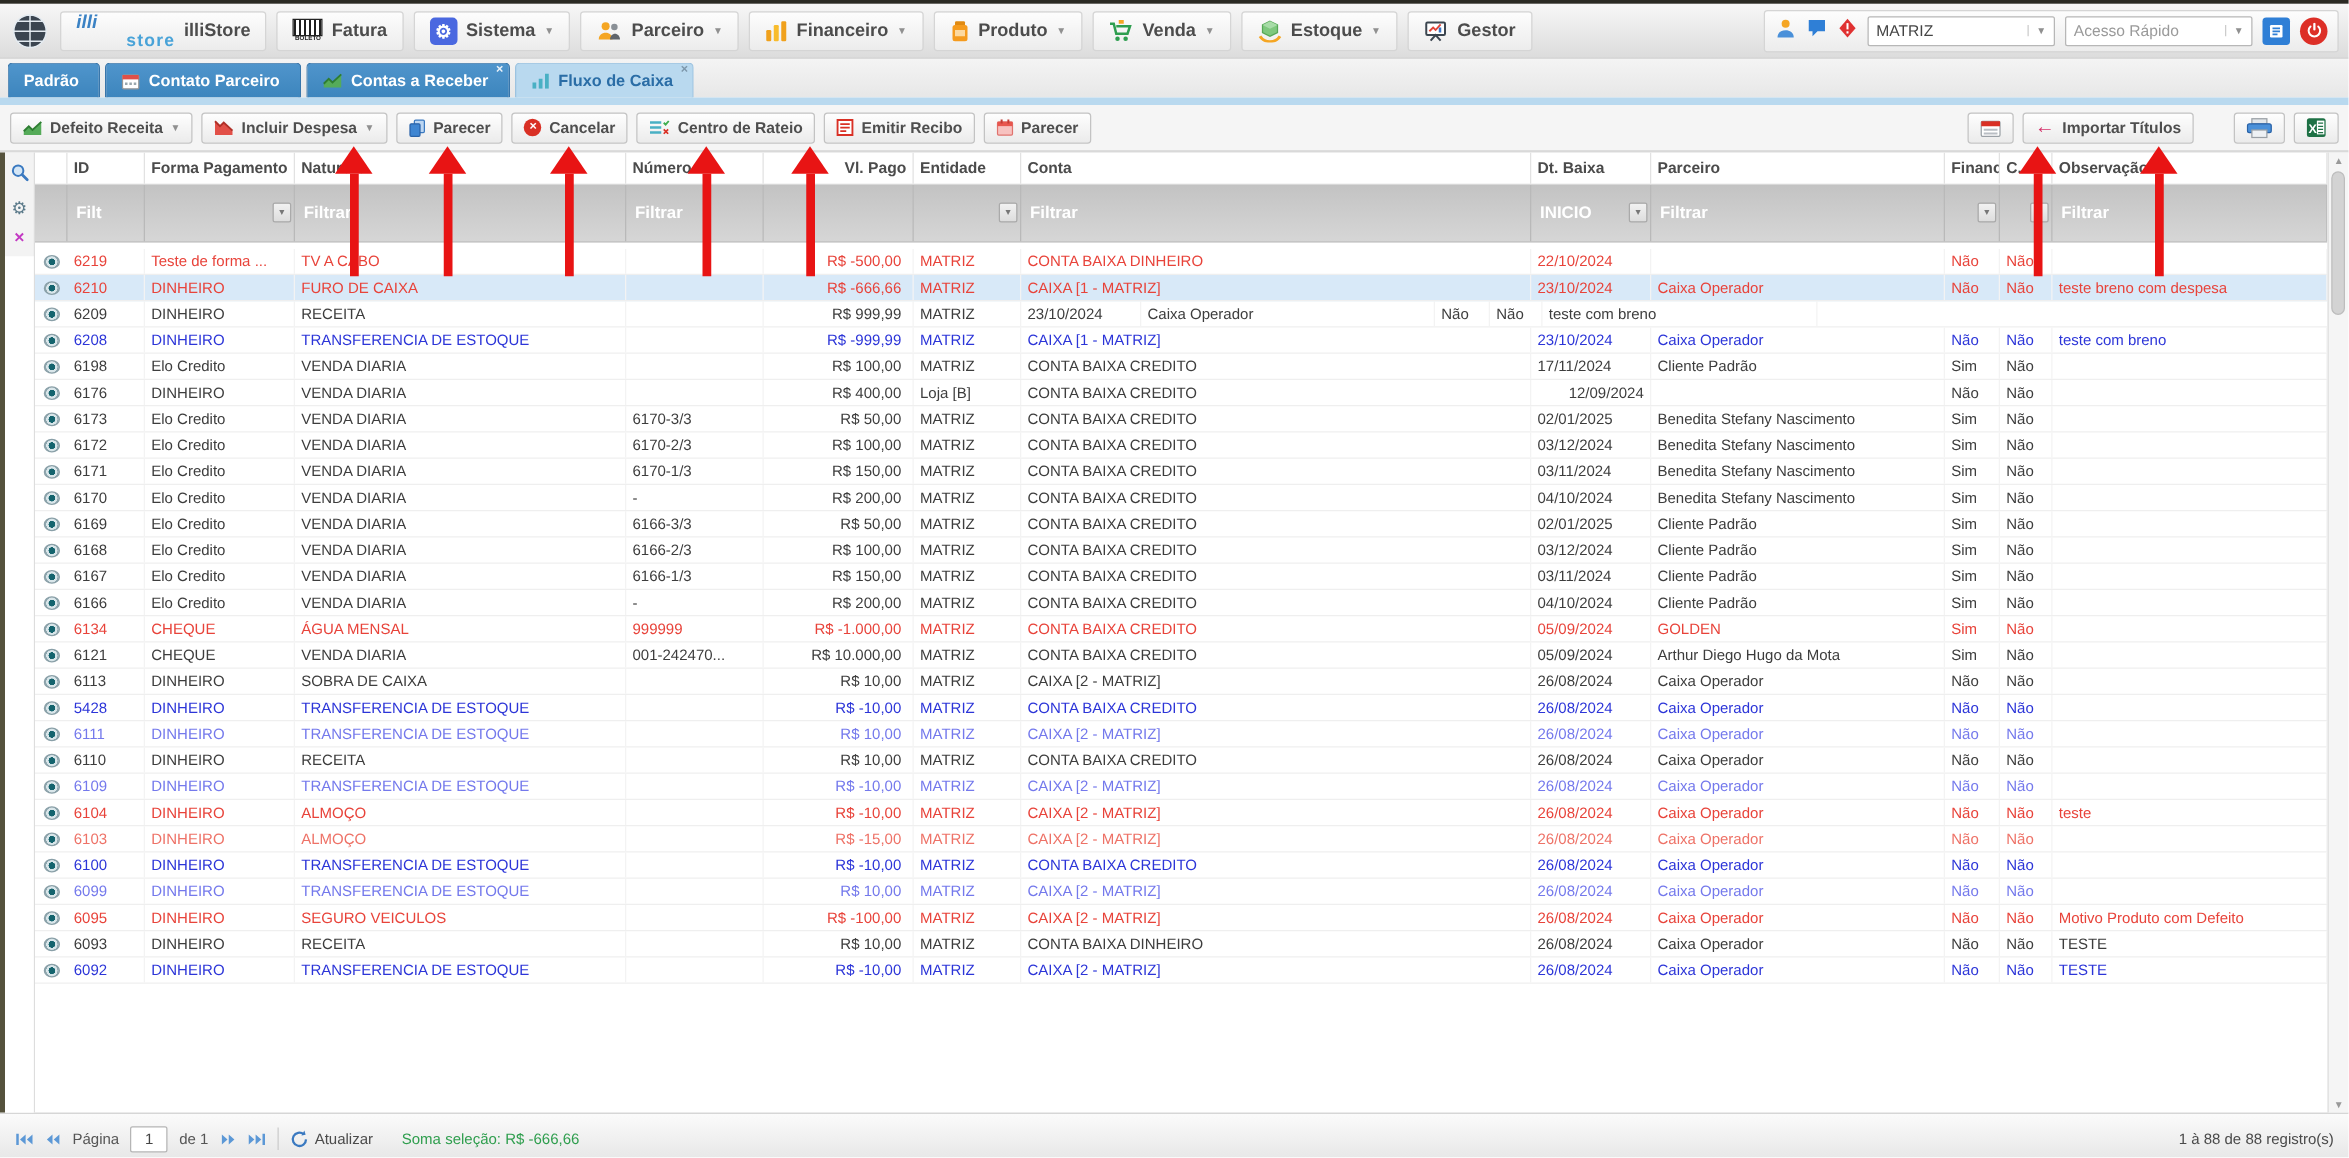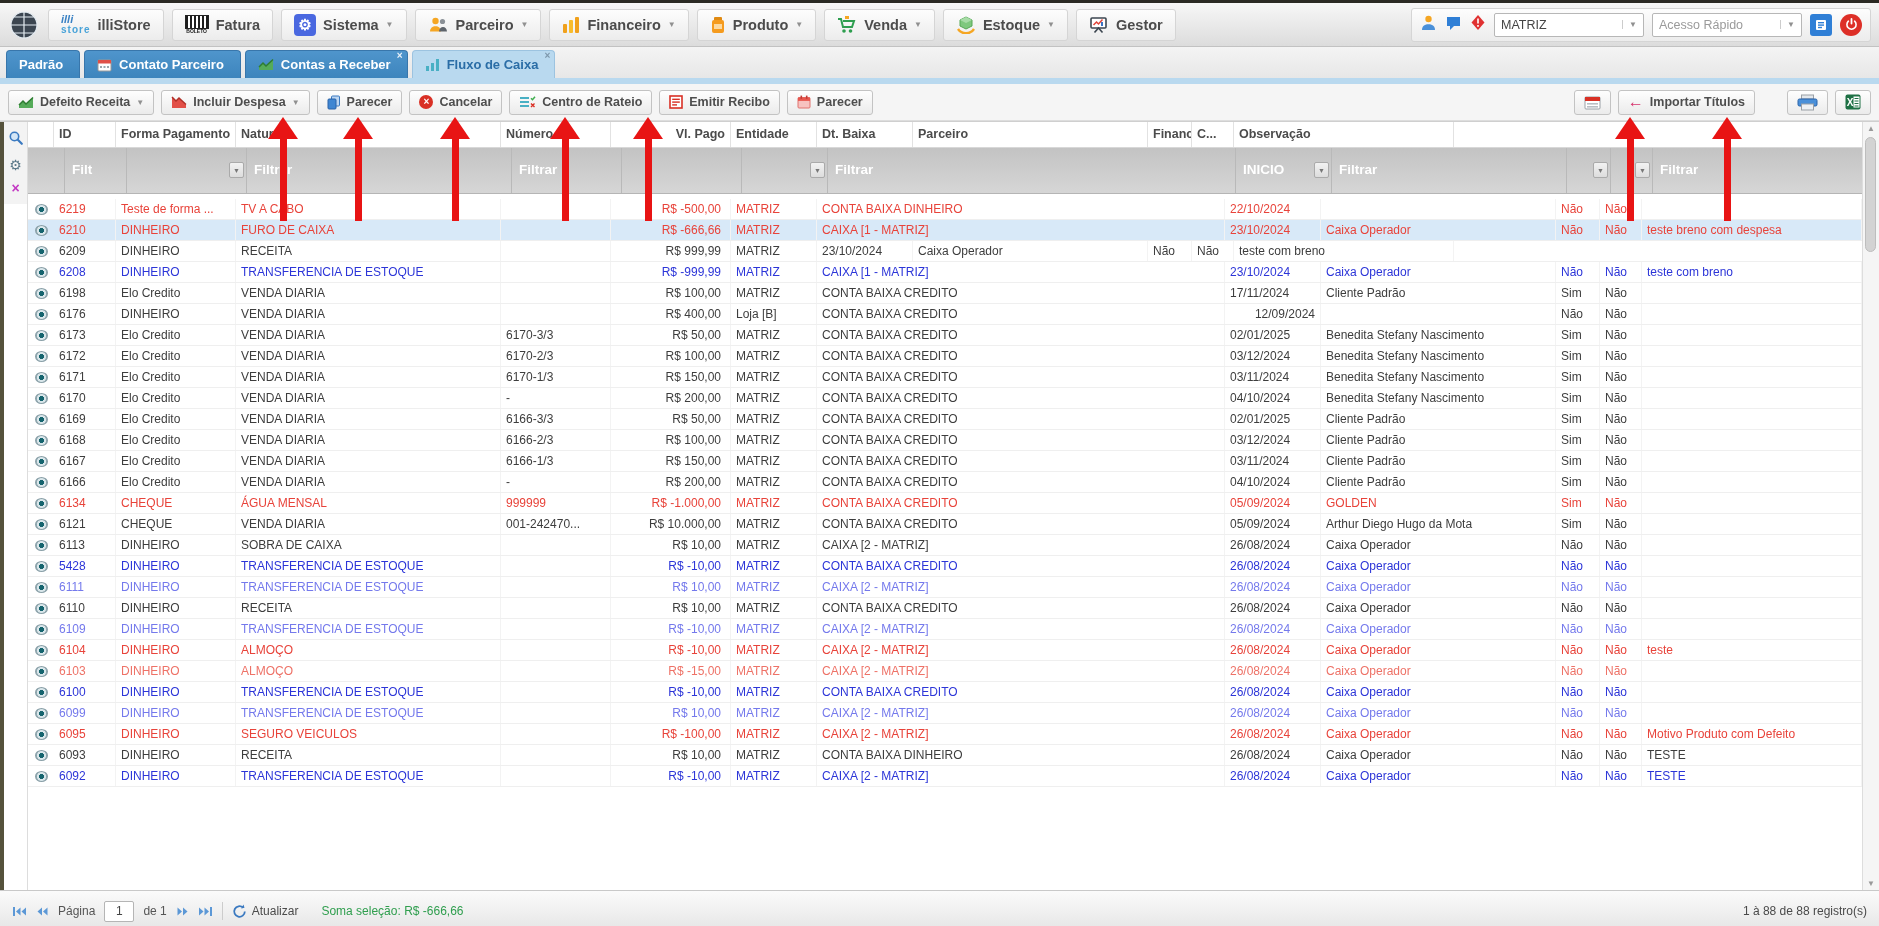--- a/index.html
+++ b/index.html
@@ -17,22 +17,22 @@
   .nav-right { margin-left:auto; display:flex; align-items:center; gap:8px; height:34px; padding:0 8px;
                background:linear-gradient(#fdfdfd,#ececec); border:1px solid #d5d5d5; border-radius:3px; }
   .fake-select { display:flex; align-items:center; justify-content:space-between; width:150px; height:24px;
                  background:#fff; border:1px solid #b7b7b7; border-radius:2px; padding:0 6px; font-size:12.5px; color:#444; }
   .fake-select .caret { border-left:1px solid #ccc; padding-left:6px; }
   .fake-select.placeholder span.val { color:#9a9a9a; }
   .sq-btn { width:22px; height:22px; border-radius:3px; display:flex; align-items:center; justify-content:center; cursor:pointer; }
   .sq-btn.blue { background:#2f7fd6; }
   .sq-btn.red  { background:#dd2f27; border-radius:50%; }
   .ic-illi { display:flex; flex-direction:column; line-height:1; }
-  .ic-illi .t1 { color:#3b82c4; font-weight:bold; font-style:italic; font-size:11px; }
-  .ic-illi .t2 { color:#49a3d8; font-size:10px; letter-spacing:1px; }
+  .ic-illi .t1 { color:#3b82c4; font-weight:bold; font-style:italic; font-size:15px; }
+  .ic-illi .t2 { color:#49a3d8; font-size:14px; letter-spacing:1px;margin-left:40px; }
   .ic-barcode { display:flex; flex-direction:column; align-items:center; line-height:1; }
   .ic-barcode .bars { width:24px; height:14px; border:1px solid #222;
                       background:repeating-linear-gradient(90deg,#1d1d1d 0 2px,#fff 2px 4px); }
   .ic-barcode .txt { font-size:5px; color:#222; font-weight:bold; }
   .ic-gear { display:inline-flex; width:22px; height:22px; background:#4a68e0; border-radius:4px; color:#fff;
              align-items:center; justify-content:center; font-size:15px; }
 
   
   .tabbar { height:31px; background:linear-gradient(#f4f4f4,#e7e7e7); display:flex; align-items:flex-end; padding:0 6px; gap:4px; }
   .tab { position:relative; display:flex; align-items:center; gap:7px; height:28px; padding:0 16px 0 12px;
@@ -58,21 +58,21 @@
   .grid { display:flex; height:769px; border-top:1px solid #cfcfcf; }
   .gutter { width:28px; border-left:4px solid #55523c; border-right:1px solid #ddd; background:#f3f3f3;
             display:flex; flex-direction:column; align-items:center; padding-top:8px; gap:9px; }
   .gutter .gut-ic { cursor:pointer; line-height:1; }
   .gutter-spacer { flex:1; background:#fff; width:100%; }
   .grid-main { flex:1; display:flex; flex-direction:column; overflow:hidden; }
   .ghead { display:flex; height:26px; background:#fff; border-bottom:1px solid #d8d8d8; }
   .hcell { font-size:12.5px; font-weight:bold; color:#4b4b4b; line-height:25px; padding:0 5px;
            border-right:1px solid #e2e2e2; white-space:nowrap; overflow:hidden; cursor:pointer; flex-shrink:0; }
   .hcell.r { text-align:right; }
-  .gfilter { display:flex; height:46px; background:linear-gradient(#c3c3c3,#d6d6d6); border-bottom:1px solid #b5b5b5; margin-bottom:5px;padding-left:11px; }
+  .gfilter { display:flex; height:46px; background:linear-gradient(#c3c3c3,#d6d6d6); border-bottom:1px solid #b5b5b5; margin-bottom:5px; }
   .fcell { position:relative; color:#fff; font-weight:bold; font-size:13.5px; line-height:44px; padding:0 7px;
            border-right:1px solid #b9b9b9; white-space:nowrap; overflow:hidden; cursor:text; flex-shrink:0; }
   .fcell .fdrop { position:absolute; right:2px; top:14px; width:15px; height:16px; background:linear-gradient(#f2f2f2,#ddd);
                   border:1px solid #aaa; border-radius:2px; color:#777; font-size:7px; text-align:center; line-height:15px; cursor:pointer; }
   .gbody { flex:1; background:#fff; overflow:hidden; }
   .grow { display:flex; height:21px; border-bottom:1px solid #efefef; color:#3d3d3d; font-size:12px; cursor:pointer; }
   .grow.red { color:#e8433a; } .grow.red_light { color:#ee7267; }
   .grow.blue { color:#2c35d8; } .grow.blue_light { color:#7479ec; }
   .grow.sel { background:#d8e9f8; }
   .gcell { line-height:20px; padding:0 5px; border-right:1px solid #f3f3f3; white-space:nowrap; overflow:hidden; flex-shrink:0; }
@@ -366,20 +366,21 @@
     </div>
     <div class="grid-main">
       <div class="ghead" id="ghead">
           <span class="hcell" style="width: 26px;"></span>
           <span class="hcell" style="width: 62px;">ID</span>
           <span class="hcell" style="width: 120px;">Forma Pagamento</span>
           <span class="hcell" style="width: 265px;">Natureza</span>
           <span class="hcell" style="width: 110px;">Número</span>
           <span class="hcell r" style="width: 120px;">Vl. Pago</span>
           <span class="hcell" style="width: 86px;">Entidade</span>
+          <span class="hcell" style="width: 408px;">Conta</span>
           <span class="hcell" style="width: 96px;">Dt. Baixa</span>
           <span class="hcell" style="width: 235px;">Parceiro</span>
           <span class="hcell" style="width: 44px;">Financ</span>
           <span class="hcell" style="width: 42px;">C...</span>
           <span class="hcell" style="width: 220px;">Observação</span>
         </div>
       <div class="gfilter" id="gfilter">
           <span class="fcell" style="width: 26px;"></span>
           <span class="fcell" style="width: 62px;"><span>Filt</span></span>
           <span class="fcell" style="width: 120px;"><span></span><span class="fdrop">▼</span></span>

